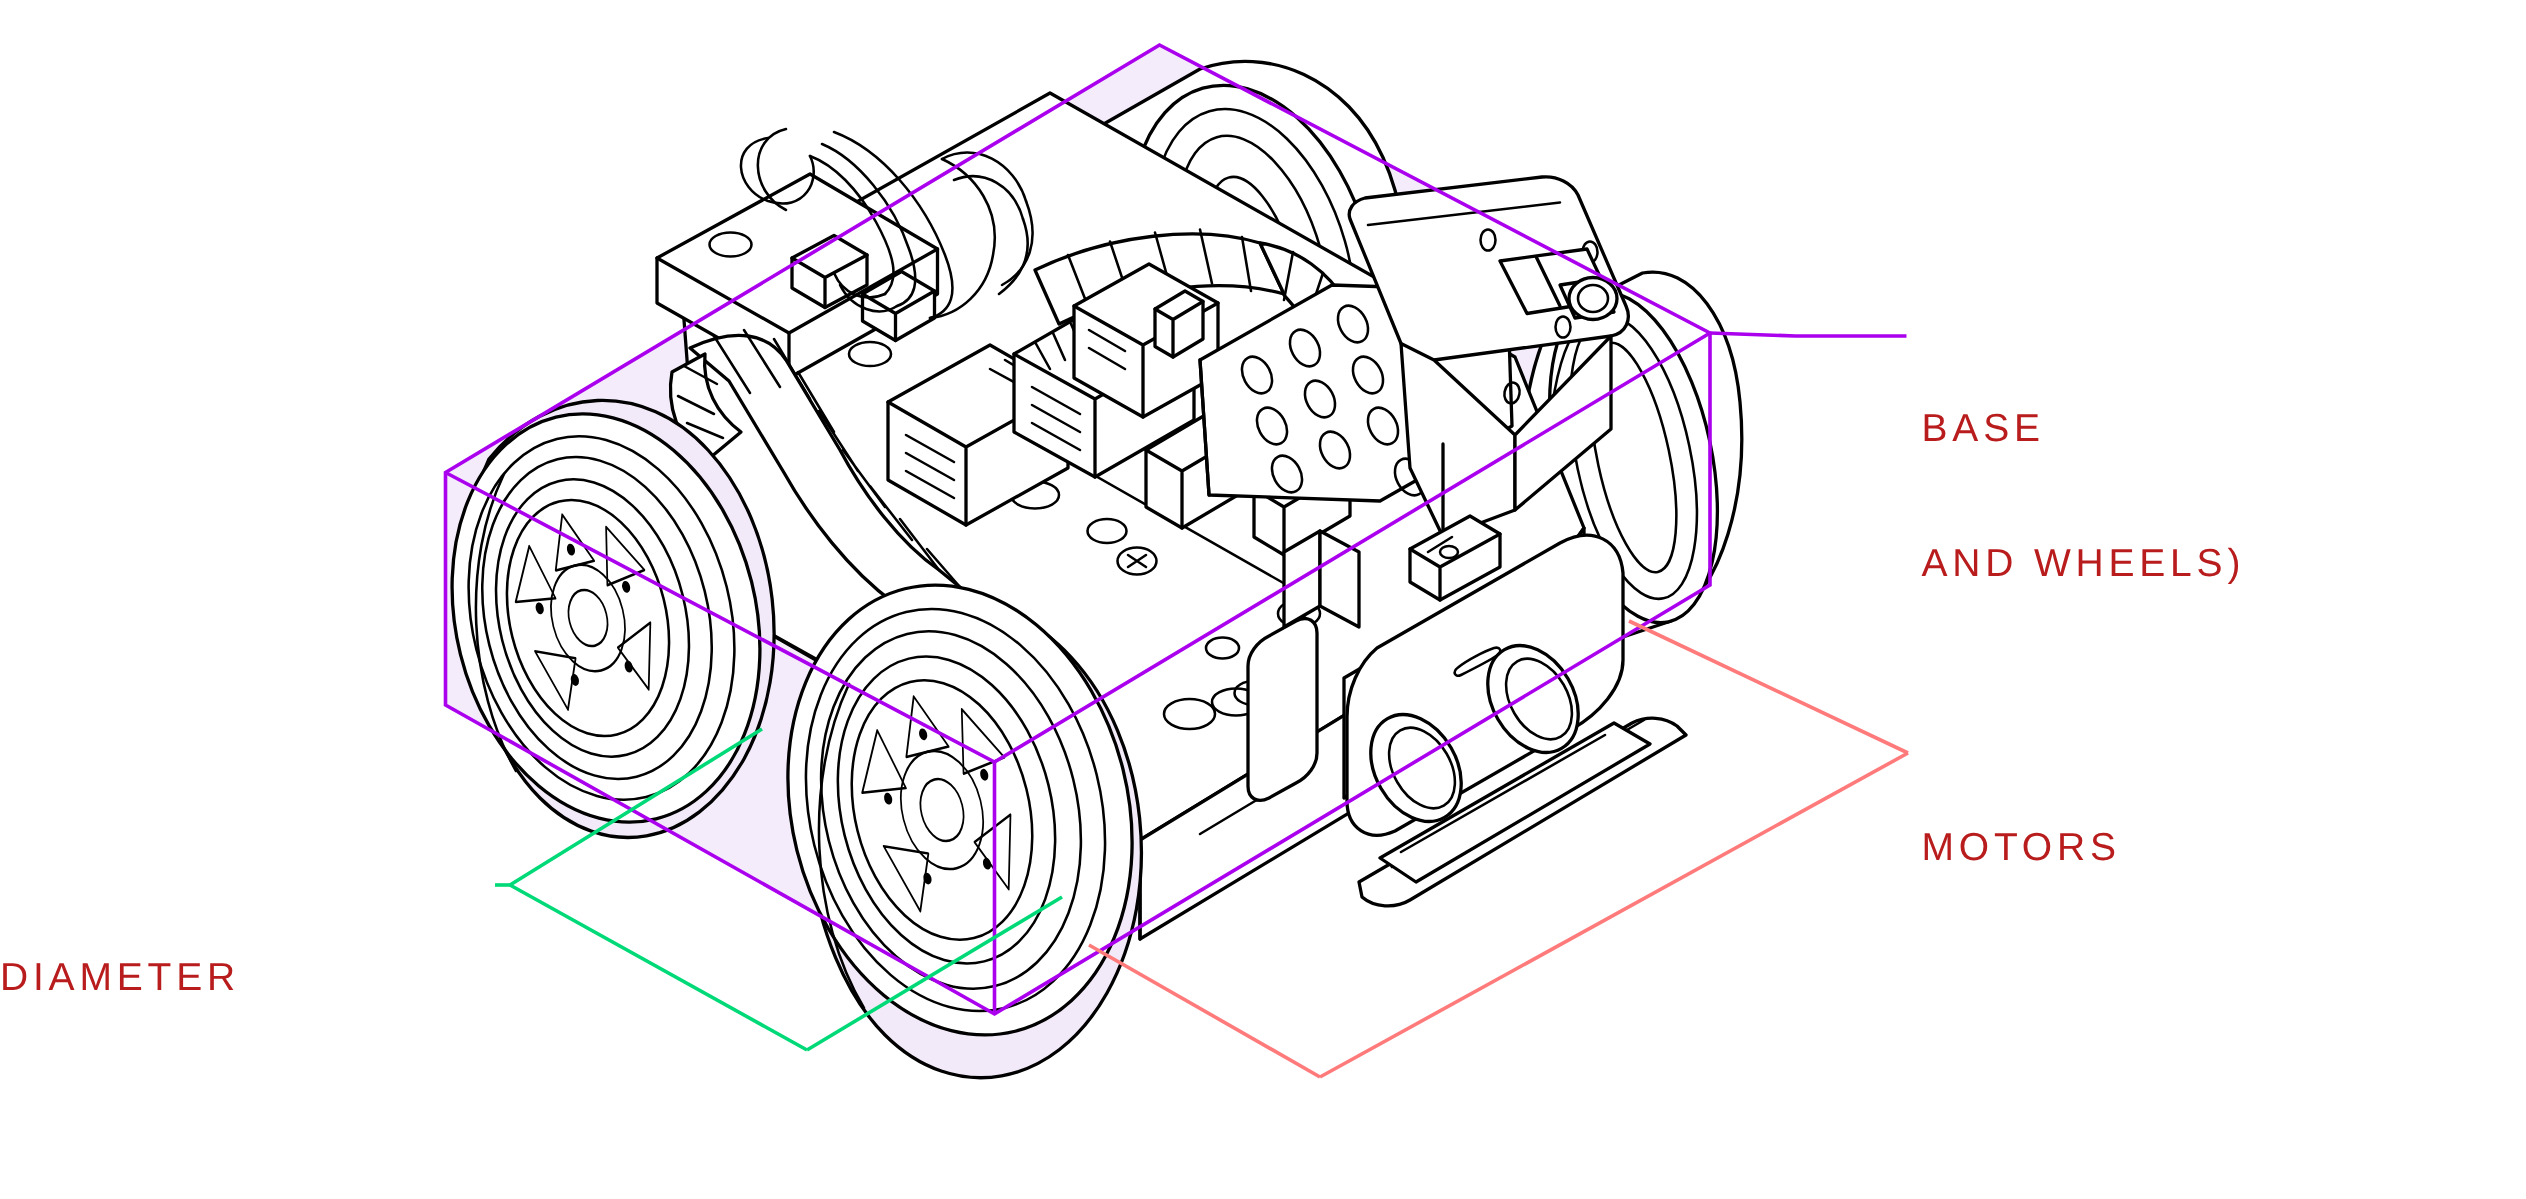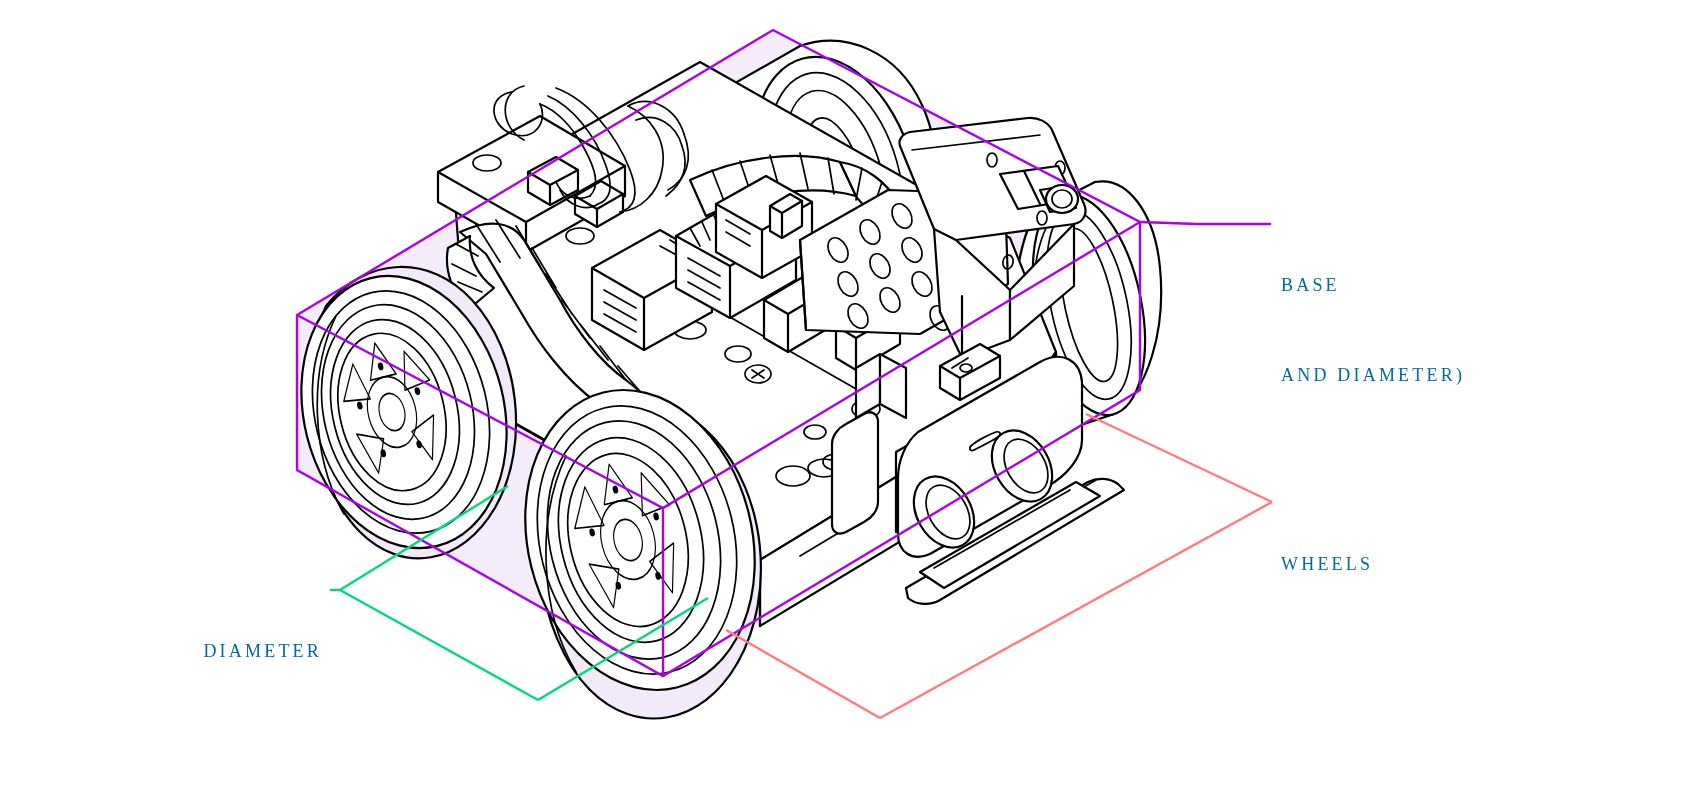--- a/index.html
+++ b/index.html
@@ -1,23 +1,23 @@
 <!DOCTYPE html>
 <html><head>
 <meta charset="utf-8">
 <style>
   html,body{margin:0;padding:0;background:#ffffff;}
   body{width:1684px;height:799px;overflow:hidden;
        font-family:"DejaVu Sans Mono","Liberation Mono",monospace;}
   #stage{position:relative;width:1684px;height:799px;background:#fff;}
   svg#art{position:absolute;left:0;top:0;width:1684px;height:799px;}
-  .lbl{position:absolute;color:#0369a1;font-family:Liberation Serif, serif;
-       font-size:18px;letter-spacing:3.2px;line-height:30px;white-space:pre;}
+  .lbl{position:absolute;color:#b91c1c;font-family:Liberation Sans, sans-serif;
+       font-size:26px;letter-spacing:3.2px;line-height:30px;white-space:pre;}
   .lbl.right{text-align:left;}
-  .lbl.leftal{text-align:right;}
+  .lbl.leftal{}
 </style>
 </head>
 <body>
 
 <div id="stage">
 
 <svg id="art" viewBox="0 0 1684 799">
   <defs>
     <style>
       .k{fill:none;stroke:#000;stroke-width:2.2;stroke-linejoin:round;stroke-linecap:round;}
@@ -315,24 +315,24 @@
     <path d="M508,486 L340,590" fill="none" stroke="#00d977" stroke-width="2.4"></path>
     <path d="M340,590 L538,700" fill="none" stroke="#00d977" stroke-width="2.4"></path>
     <path d="M538,700 L708,598" fill="none" stroke="#00d977" stroke-width="2.4"></path>
     <path d="M340,590 L330,590" fill="none" stroke="#00d977" stroke-width="2.4"></path>
   </g>
 
 </svg>
 
 <div class="lbl right" style="left:1281px; top:210px;">
   <div>BASE</div>
-  <div>AND DIAMETER)</div>
+  <div>AND WHEELS)</div>
 </div>
 
 <div class="lbl right" style="left:1281px; top:489px;">
-  <div>WHEELS</div>
+  <div>MOTORS</div>
 </div>
 
 <div class="lbl leftal" style="left:0px; top:576px; width:322px;">
   <div>DIAMETER</div>
 </div>
 
 </div>
 
 </body></html>

